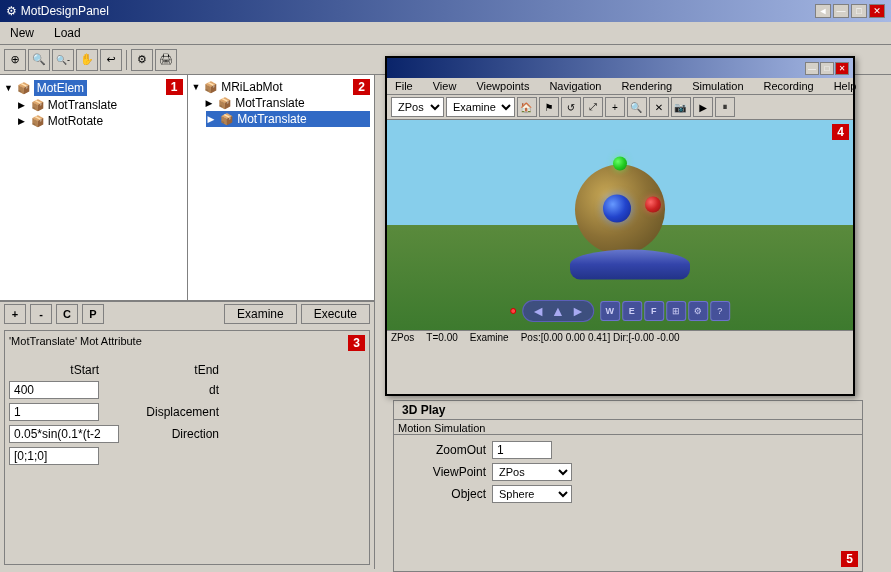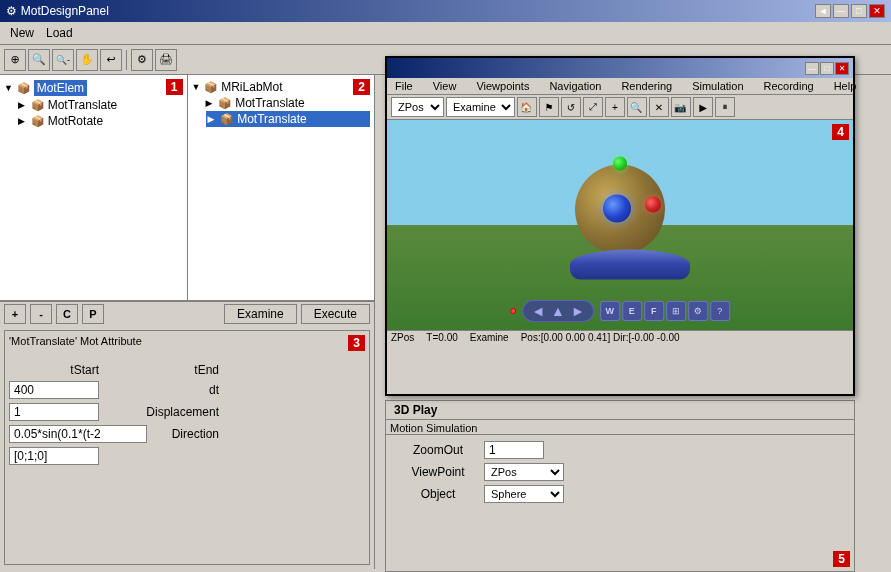--- a/index.html
+++ b/index.html
@@ -27,21 +27,21 @@
       background: #d4d0c8;
       border: 1px solid #808080;
       font-size: 9px;
       display: flex; align-items: center; justify-content: center;
       cursor: pointer;
     }
     .menu-bar {
       background: #d4d0c8;
       padding: 2px 4px;
       display: flex;
-      gap: 0;
+      gap: 8px;
       border-bottom: 1px solid #808080;
     }
     .menu-item {
       padding: 2px 6px;
       cursor: pointer;
       font-size: 12px;
     }
     .toolbar {
       background: #d4d0c8;
       padding: 2px 4px;
@@ -303,21 +303,21 @@
       top: 4px; right: 4px;
       background: #c00;
       color: white;
       font-weight: bold;
       padding: 1px 5px;
       font-size: 12px;
     }
     
     .bottom-panel {
       position: absolute;
-      left: 385px;
+      left: 393px;
       top: 400px;
       width: 470px;
       height: 172px;
       background: #d4d0c8;
       border: 1px solid #808080;
     }
     .bottom-panel-title {
       background: #d4d0c8;
       font-weight: bold;
       font-size: 12px;
@@ -343,21 +343,21 @@
       margin-bottom: -1px;
     }
     .bottom-content {
       padding: 6px 12px;
       display: grid;
       grid-template-columns: 80px 130px;
       gap: 4px 6px;
       align-items: center;
     }
     .bottom-label {
-      text-align: center;
+      text-align: right;
       font-size: 12px;
     }
     .bottom-input {
       background: white;
       border: 1px solid #808080;
       padding: 1px 4px;
       font-size: 12px;
       height: 18px;
       width: 60px;
     }
@@ -473,21 +473,21 @@
     <div class="attr-panel">
       <div class="attr-panel-title">'MotTranslate' Mot Attribute</div>
       <div class="attr-panel-label">3</div>
       <div class="attr-form">
         <div class="attr-label">tStart</div>
         <div class="attr-label">tEnd</div>
         <input class="attr-input" value="400" style="">
         <div class="attr-label">dt</div>
         <input class="attr-input" value="1" style="">
         <div class="attr-label">Displacement</div>
-        <input class="attr-input" value="0.05*sin(0.1*(t-2" style="width: 138px;">
+        <input class="attr-input" value="0.05*sin(0.1*(t-2" style="width: 110px;">
         <div class="attr-label">Direction</div>
         <input class="attr-input" value="[0;1;0]" style="">
       </div>
     </div>
   </div>
 
   <div style="flex:1; position:relative;"></div>
 </div>
 
 <div class="viewer-window">

